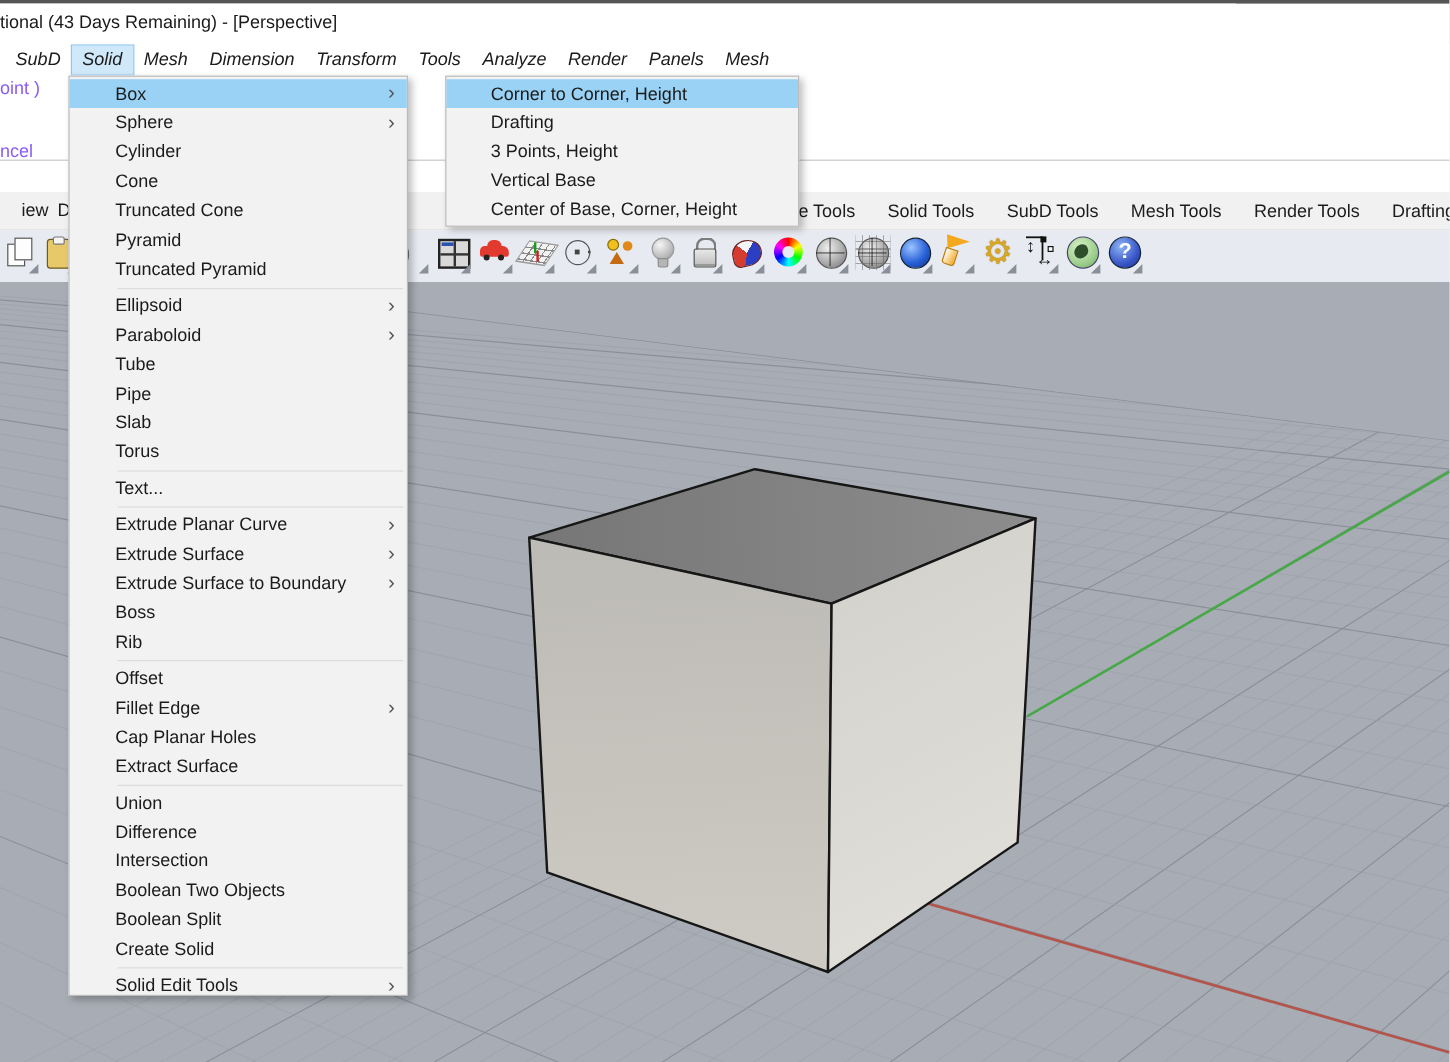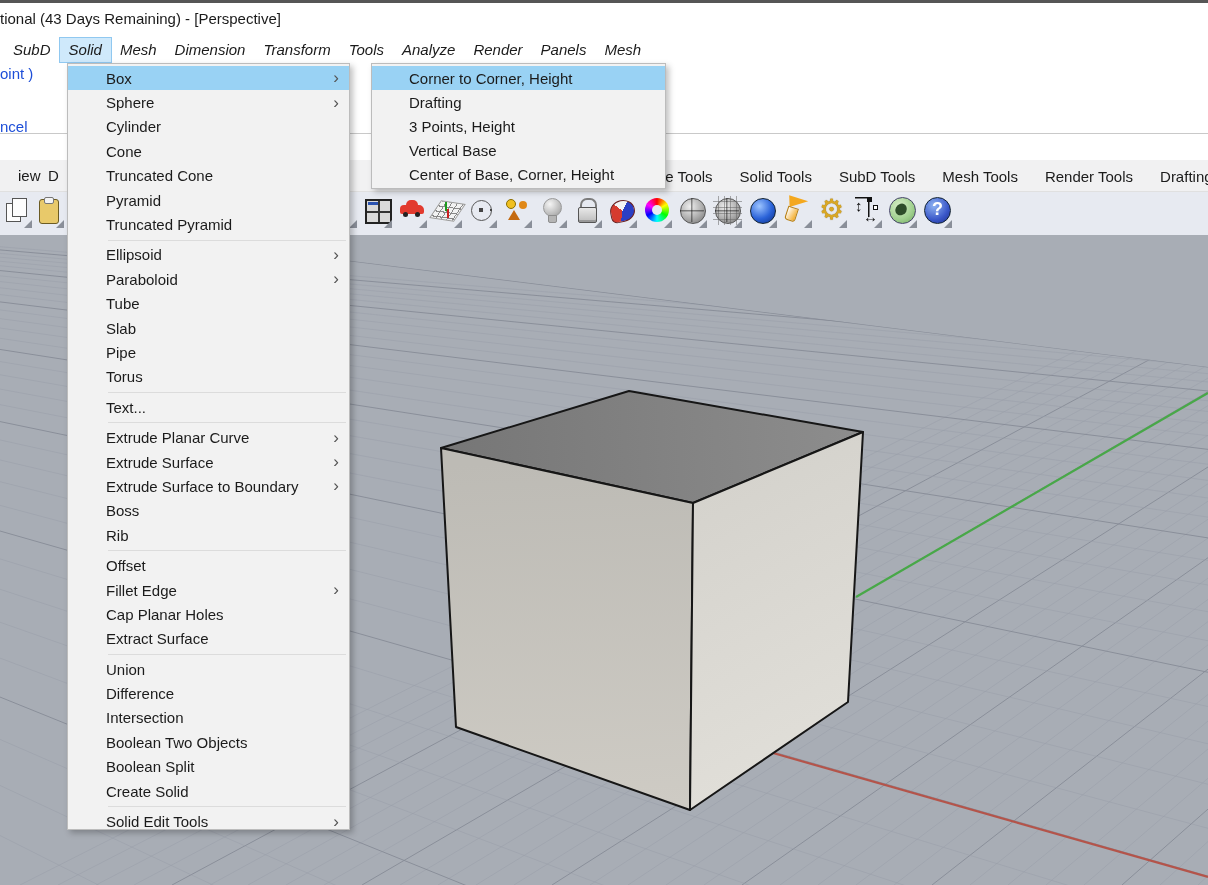--- a/index.html
+++ b/index.html
@@ -13,21 +13,21 @@
   #title-bar .t { position:absolute; left:0px; top:7px; font-size:15px; color:#1a1a1a; white-space:nowrap; }
 
   #menubar { position:absolute; left:0; top:37px; width:1208px; height:26px; background:#fff;
     display:flex; align-items:center; padding-left:4px;font-style:italic; }
   .mb-item { font-size:15px; color:#1b1b1b; padding:2px 9px; height:24px; line-height:20px;
     white-space:nowrap; cursor:default; }
   .mb-item.active { background:#cfe9fb; outline:1px solid #90c8f0; }
 
   
   #command-area { position:absolute; left:0; top:63px; width:1208px; height:97px; background:#fff; }
-  #command-area .frag { position:absolute; font-size:15px; color:#1d4ed8; white-space:nowrap; }
+  #command-area .frag { position:absolute; font-size:15px; color:#8b5cf6; white-space:nowrap; }
   #cmd-line1 { left:0px; top:2px; }
   #cmd-line2 { left:0px; top:55px; }
   #cmd-rule { position:absolute; left:0; top:70px; width:1208px; height:1px; background:#c9c9c9; }
 
   
   #tab-bar { position:absolute; left:0; top:160px; width:1208px; height:32px; background:#f1f1f2;
     border-bottom:1px solid #e0e0e0; }
   .tab-frag { position:absolute; top:7px; font-size:15px; color:#1b1b1b; white-space:nowrap; }
   #tabs-right { position:absolute; left:622px; top:0; height:32px; display:flex; gap:27px; align-items:center; }
   .tab { font-size:15px; color:#1b1b1b; white-space:nowrap; cursor:default; }
@@ -139,21 +139,21 @@
   .ic-help .g::after { content:"?"; position:absolute; left:8px; top:2px; font-size:18px; font-weight:bold;
     color:#fff; }
 
   
   #viewport { position:absolute; left:0; top:235px; width:1208px; height:650px; background:#a8adb5; }
   #viewport svg { display:block; }
 
   
   .menu-panel { position:absolute; background:#f2f2f2; border:1px solid #bcbcbc;
     box-shadow:3px 3px 6px rgba(0,0,0,0.25); z-index:50; padding:2px 0; }
-  #solid-menu { left:67px; top:63px; width:283px; height:767px; }
+  #solid-menu { left:57px; top:63px; width:283px; height:767px; }
   #box-submenu { left:335px; top:63px; width:295px; height:126px; z-index:51;margin-left:36px; }
   .menu-row { position:relative; height:24.4px; display:flex; align-items:center;
     font-size:15px; color:#1b1b1b; cursor:default; }
   #solid-menu .menu-row { padding-left:38px; }
   #box-submenu .menu-row { padding-left:37px; height:24px; }
   .menu-row.hl { background:#99d2f4; }
   .menu-row .arrow { position:absolute; right:10px; top:50%; transform:translateY(-54%);
     font-size:17px; color:#555; line-height:1; }
   .menu-sep { height:6px; position:relative; }
   .menu-sep::after { content:""; position:absolute; left:40px; right:3px; top:3px; height:1px; background:#dcdcdc; }
@@ -420,24 +420,24 @@
         <span class="arrow">›</span>
       </div>
       <div class="menu-row">
         <span>Paraboloid</span>
         <span class="arrow">›</span>
       </div>
       <div class="menu-row">
         <span>Tube</span>
       </div>
       <div class="menu-row">
+        <span>Pipe</span>
+      </div>
+      <div class="menu-row">
         <span>Slab</span>
-      </div>
-      <div class="menu-row">
-        <span>Pipe</span>
       </div>
       <div class="menu-row">
         <span>Torus</span>
       </div>
       <div class="menu-sep"></div>
       <div class="menu-row">
         <span>Text...</span>
       </div>
       <div class="menu-sep"></div>
       <div class="menu-row">

